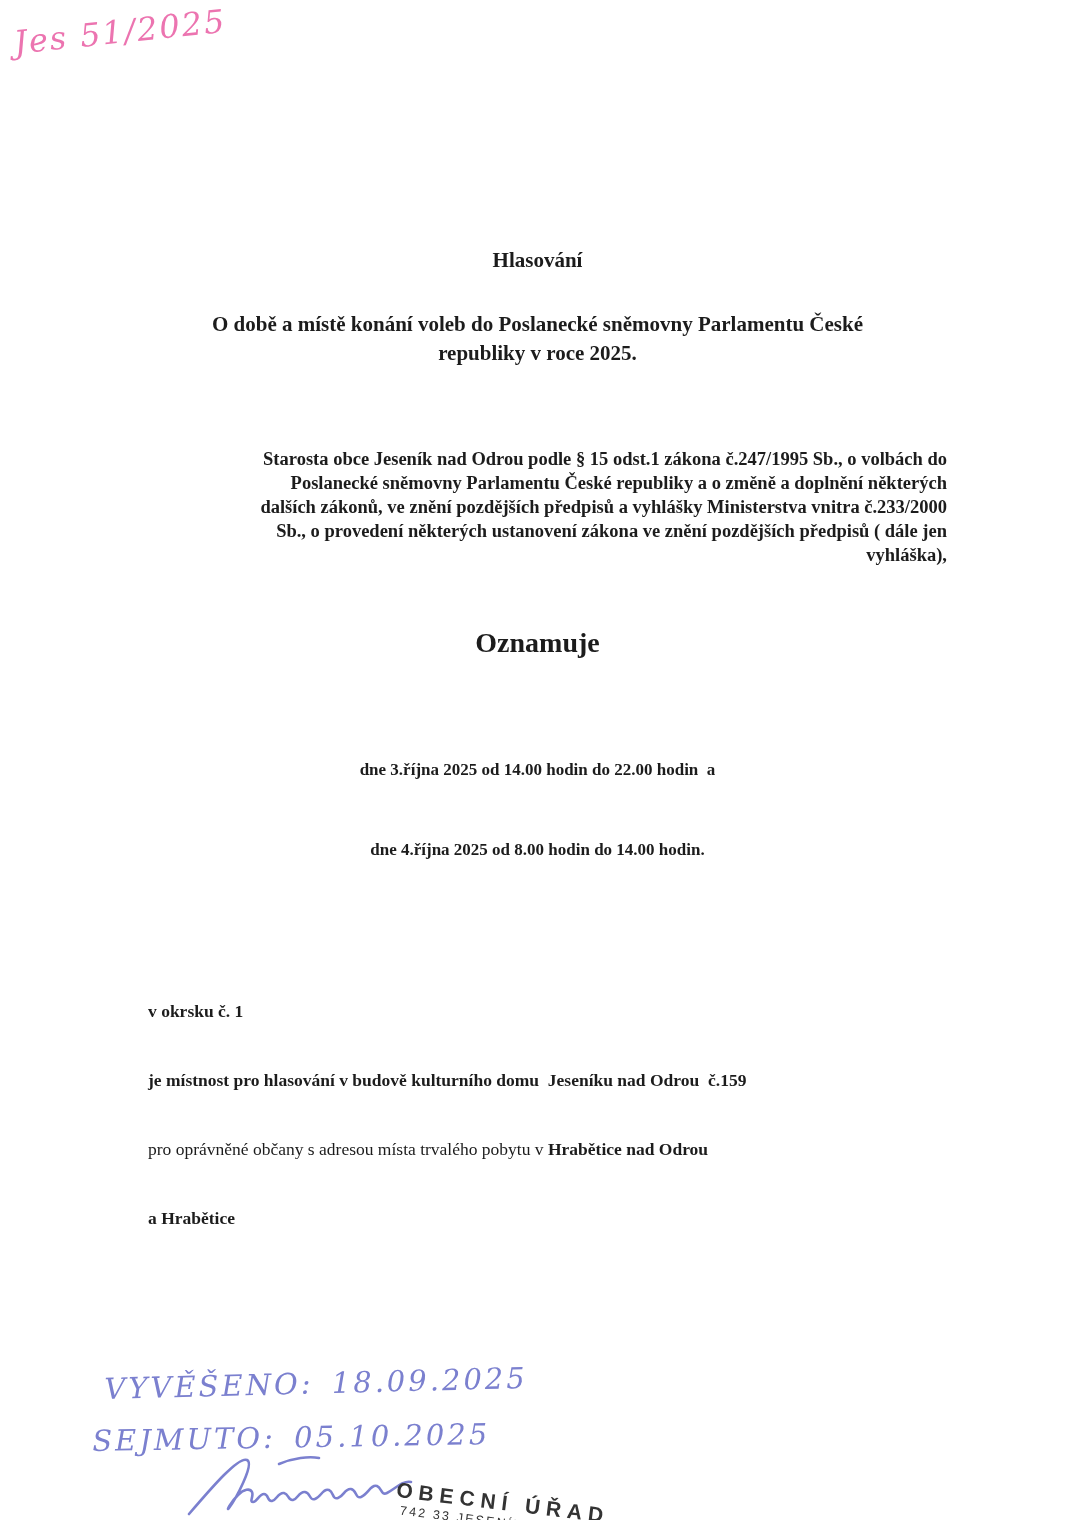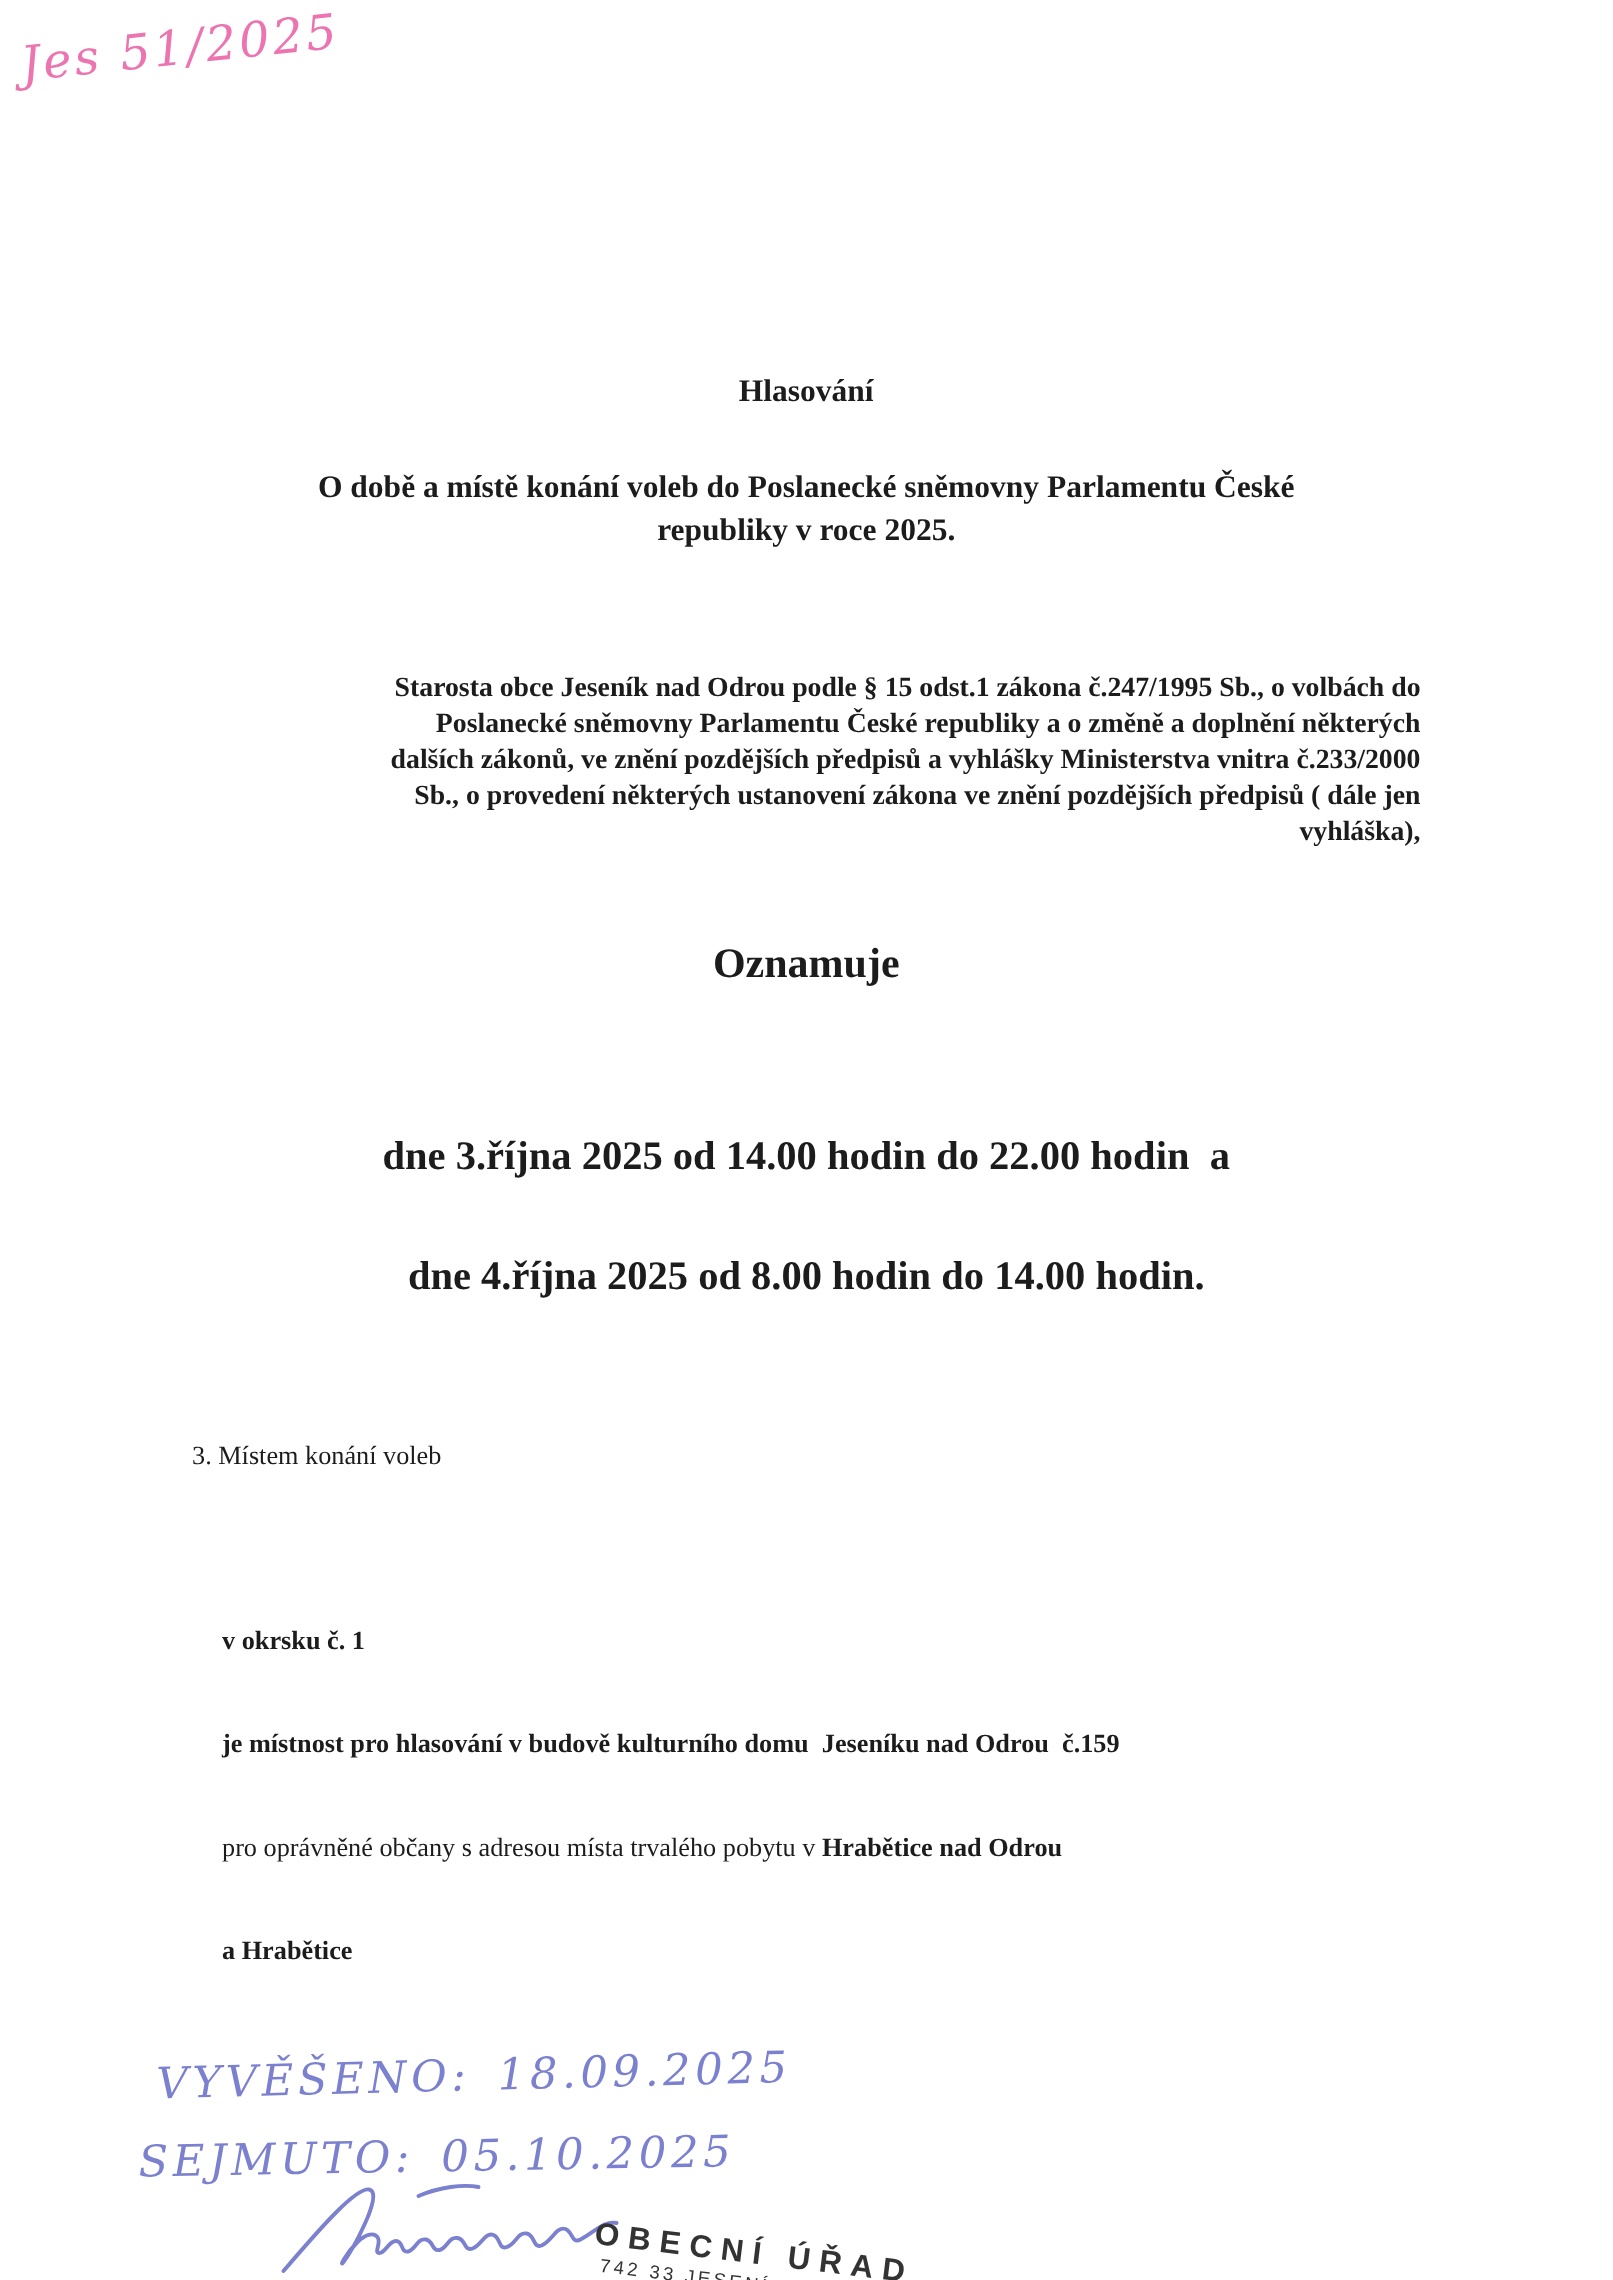--- a/index.html
+++ b/index.html
@@ -52,21 +52,21 @@
     margin: 3px 0 0 34px;
     font-weight: bold;
     font-size: 17.5px;
     line-height: 24px;
   }
   .item1 .marker { display: inline-block; width: 32px; }
   .date-line {
     margin-top: 24px;
     text-align: center;
     font-weight: bold;
-    font-size: 27px;
+    font-size: 17px;
     line-height: 28px;
   }
   .date-line.second { margin-top: 16px; }
   .para {
     margin: 36px 0 0 0;
     font-size: 17.5px;
     line-height: 24px;
   }
   .item3-heading {
     margin-top: 22px;
@@ -161,21 +161,20 @@
 Sb., o provedení některých ustanovení zákona ve znění pozdějších předpisů ( dále jen
 vyhláška),</p>
 
     <h2 class="announce">Oznamuje</h2>
 
 
     <div class="date-line">dne 3.října 2025 od 14.00 hodin do 22.00 hodin  a</div>
     <div class="date-line second">dne 4.října 2025 od 8.00 hodin do 14.00 hodin.</div>
 
 
-    <div class="item3-heading">3. Místem konání voleb</div>
 
     <div class="district first">
       <div class="bold">v okrsku č. 1</div>
       <div class="bold">je místnost pro hlasování v budově kulturního domu  Jeseníku nad Odrou  č.159</div>
       <div><span>pro oprávněné občany s adresou místa trvalého pobytu v </span><b>Hrabětice nad Odrou</b></div>
       <div class="bold optional">a Hrabětice</div>
     </div>
 
     
 

